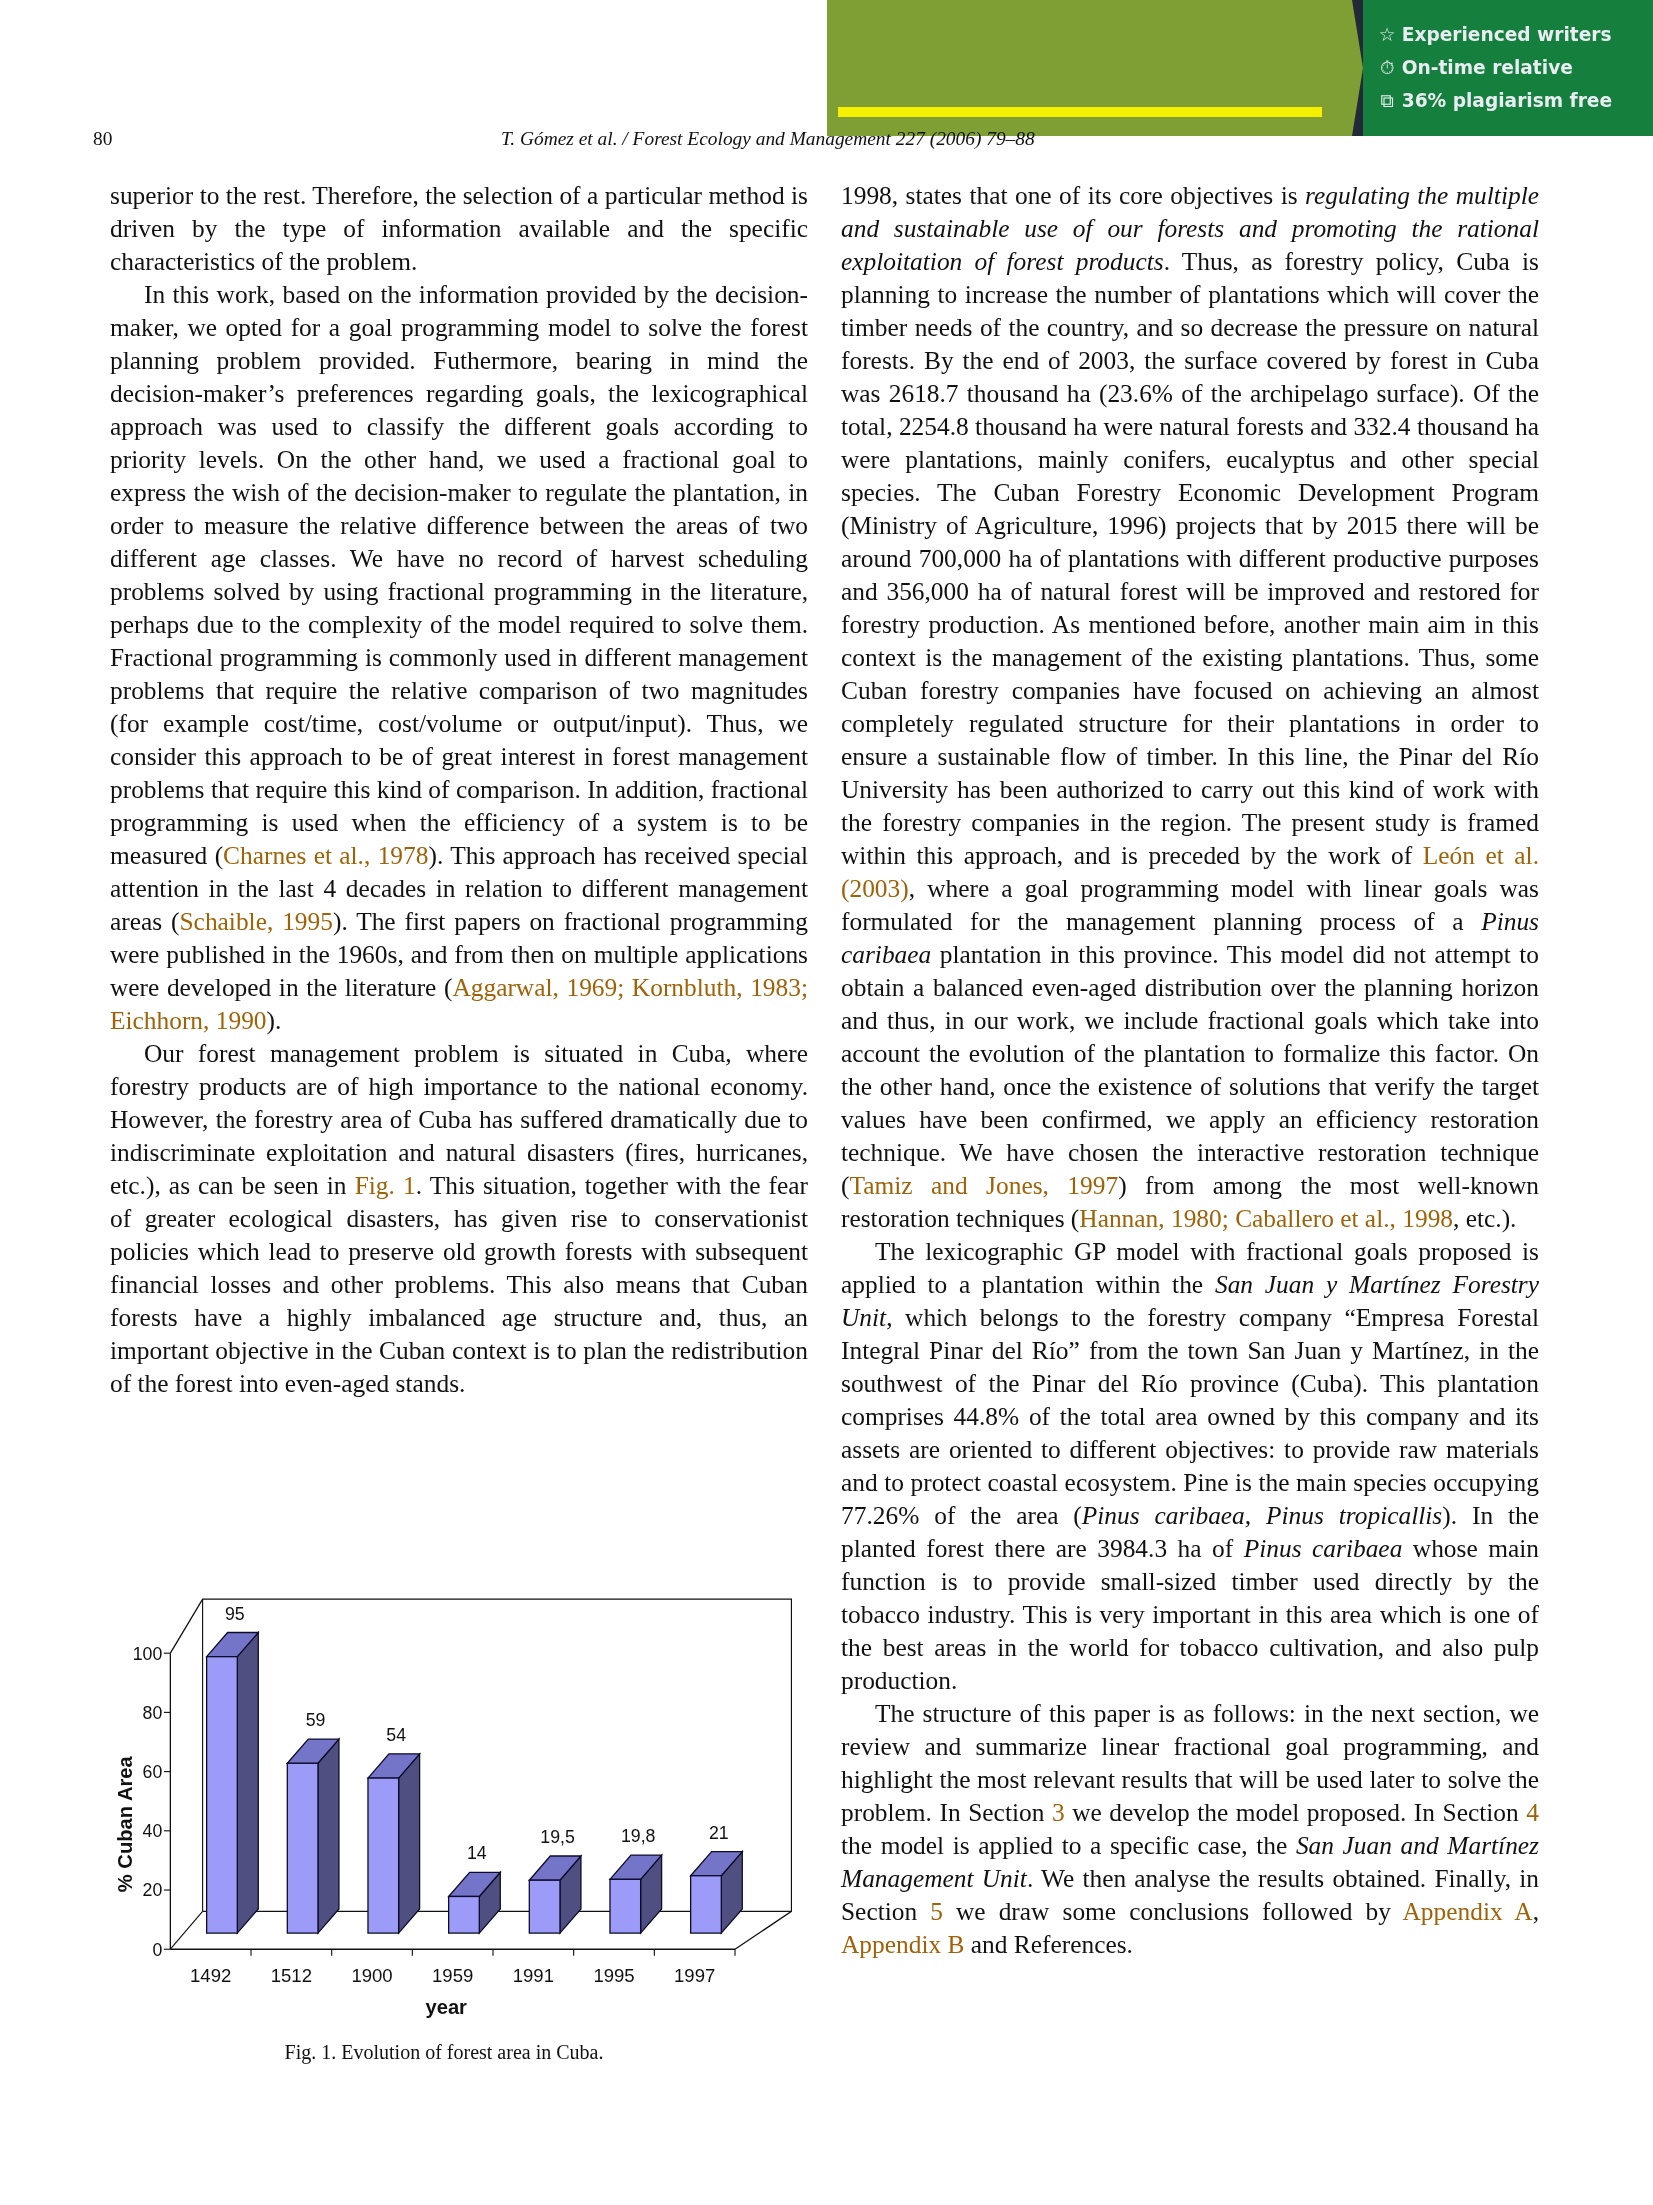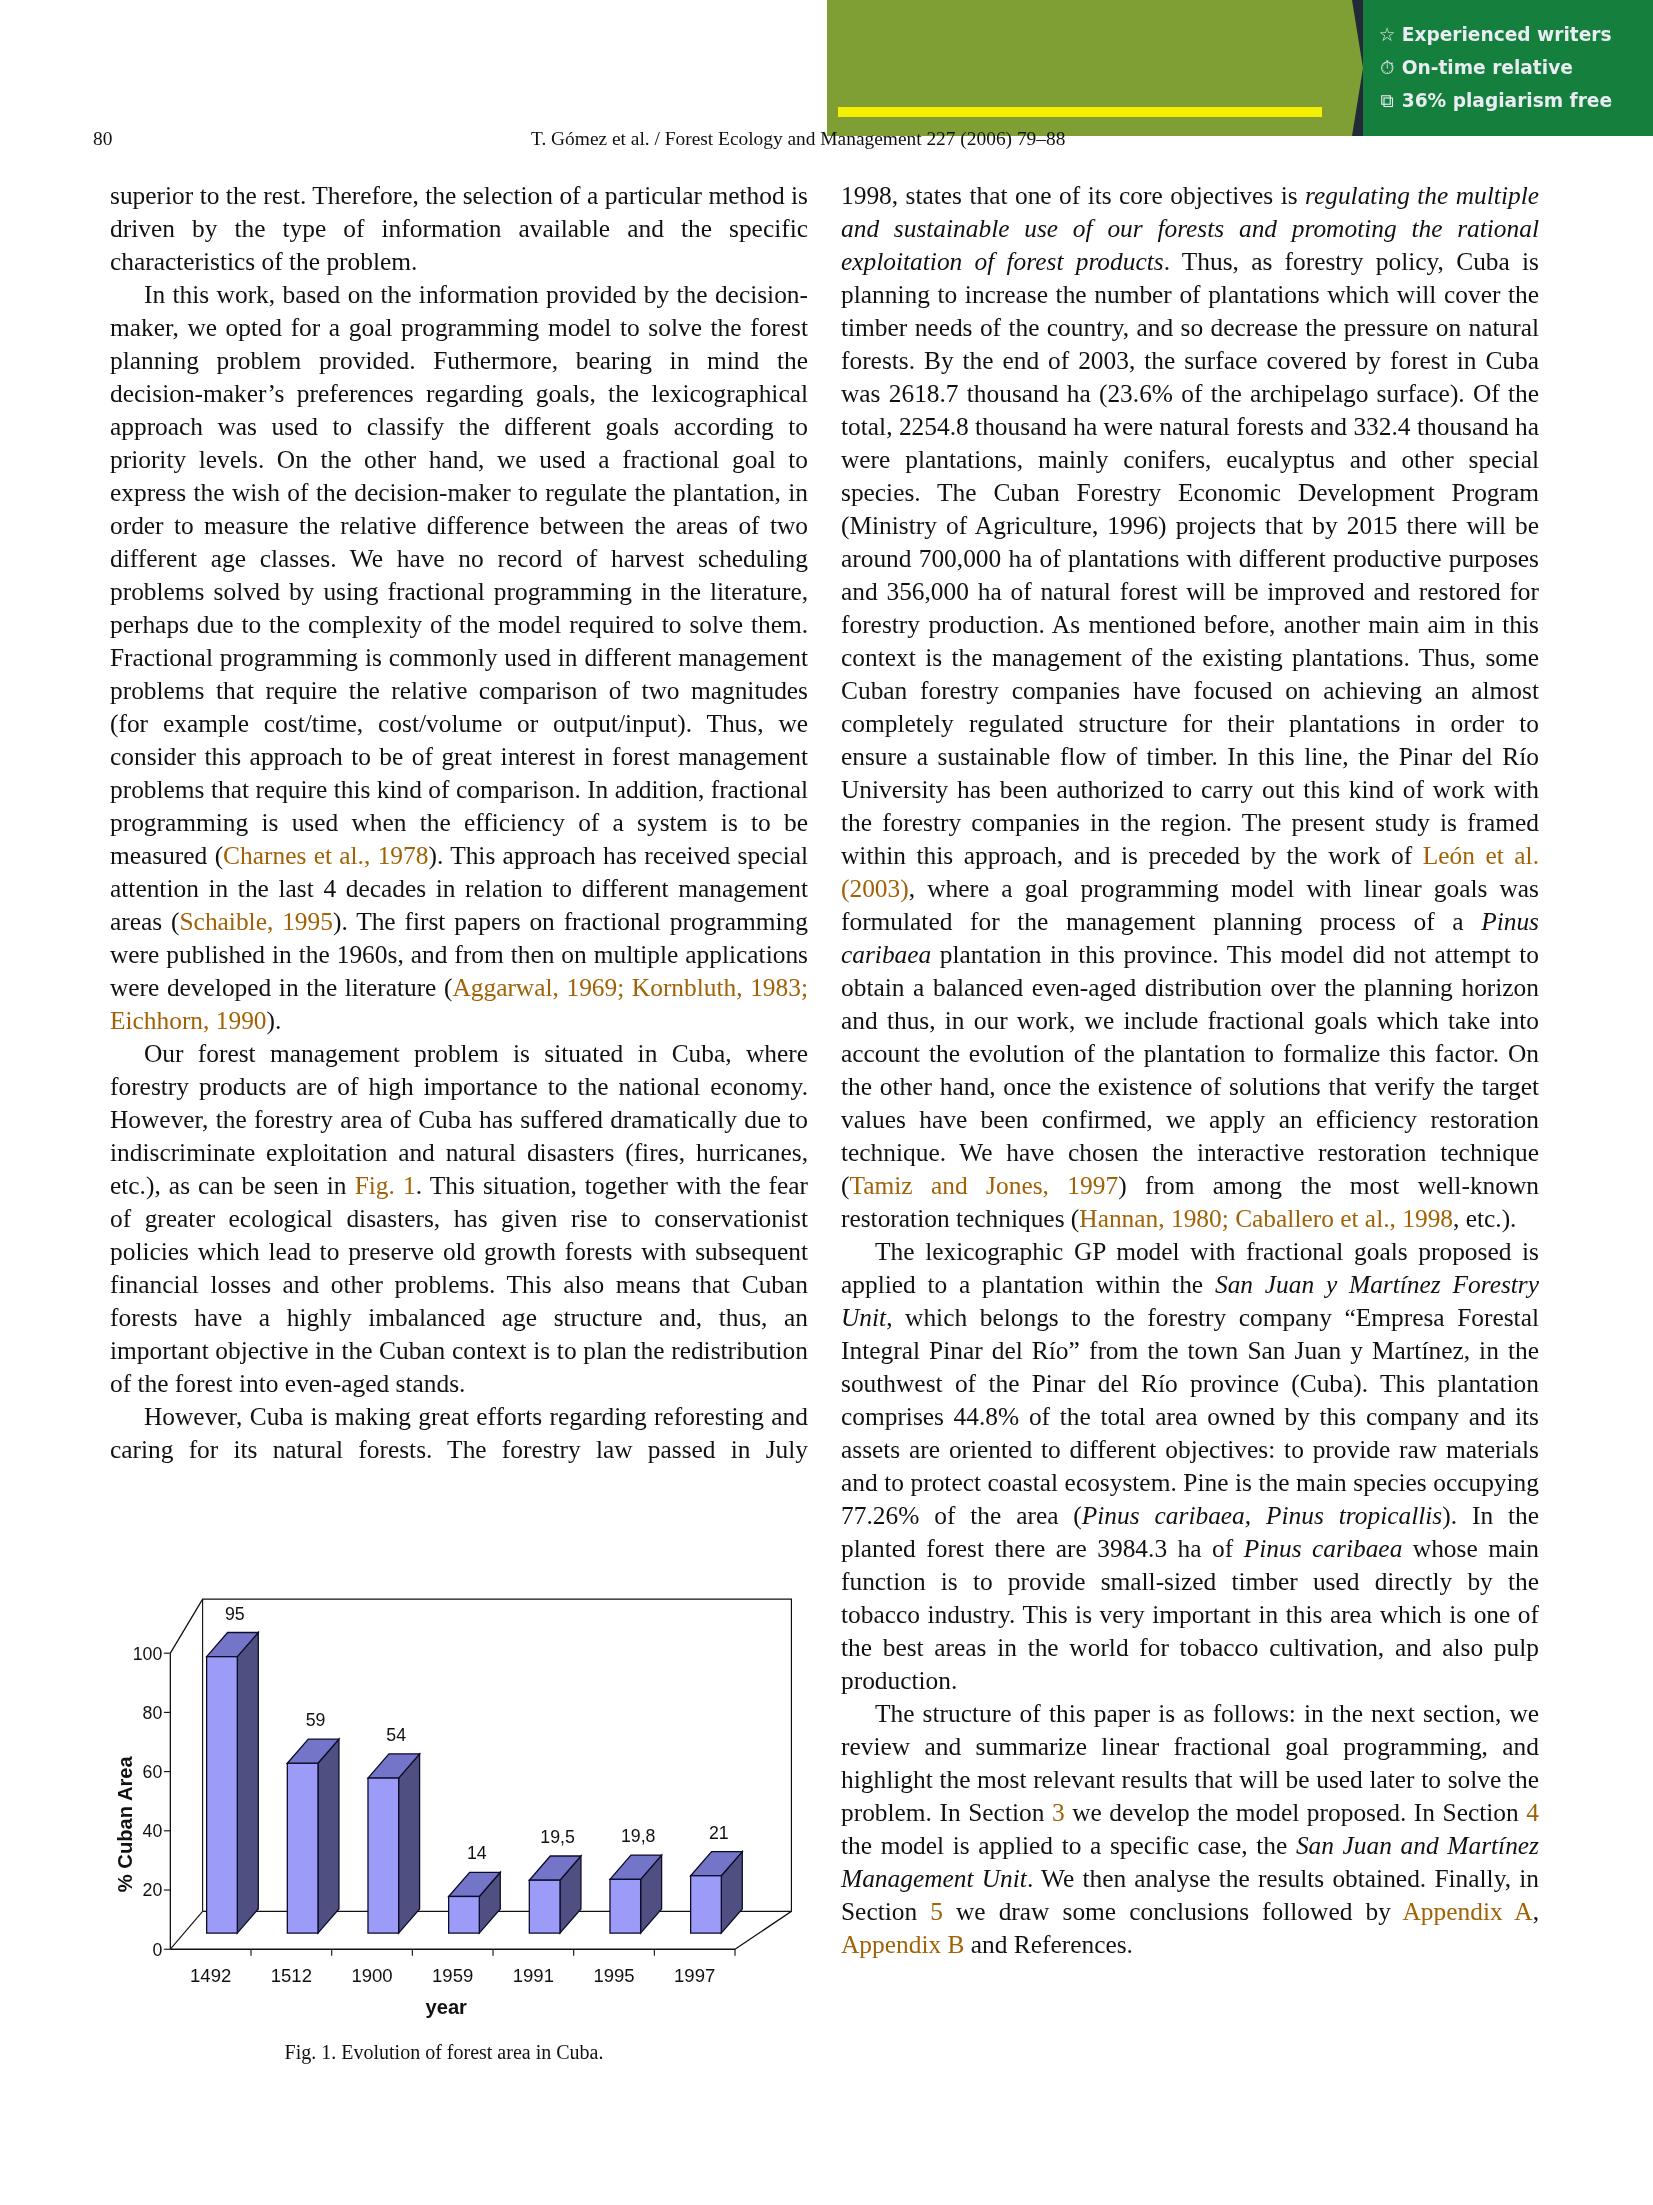--- a/index.html
+++ b/index.html
@@ -14,21 +14,21 @@
   .banner-underline { position: absolute; left: 11.3px; top: 97px; width: 239px; height: 9.7px; background: #f5f000; }
   .banner-arrow { width: 0; height: 0; border-top: 68px solid transparent; border-bottom: 68px solid transparent;
                   border-left: 11.3px solid #7f9f35; background: #222a38; }
   .banner-right { flex: 1; background: #15803d; padding: 18px 0 0 14.5px; box-sizing: border-box; }
   .banner-feature { font-family: "DejaVu Sans", sans-serif; font-weight: bold; font-size: 18.6px; color: #e9ecf2;
                     line-height: 33px; white-space: nowrap; }
   .banner-feature .ic { display: inline-block; width: 19.4px; text-align: center; margin-right: 4.8px; font-weight: normal; }
 
   
   .page-number { position: absolute; left: 93px; top: 128px; font-size: 19.4px; }
-  .running-head { position: absolute; left: 531px; top: 128px; font-size: 19.4px; white-space: nowrap; }
+  .running-head { position: absolute; left: 501px; top: 128px; font-size: 19.4px; font-style: italic; white-space: nowrap; }
 
   
   .col { position: absolute; top: 179px; width: 698px; font-size: 25.4px; line-height: 33px;
          text-align: justify; hyphens: none; }
   .col-left { left: 110px; }
   .col-right { left: 841px; width: 698px; }
   .col p { margin: 0; text-indent: 0; }
   .col p.indent { text-indent: 34px; }
   .link { color: #a16207; }
   em { font-style: italic; }
@@ -60,21 +60,20 @@
   </div>
 </div>
 
 <div class="page-number">80</div>
 <div class="running-head">T. Gómez et al. / Forest Ecology and Management 227 (2006) 79–88</div>
 
 <div class="col col-left">
   <p><span>superior to the rest. Therefore, the selection of a particular method is driven by the type of information available and the specific characteristics of the problem.</span></p>
   <p class="indent"><span>In this work, based on the information provided by the decision-maker, we opted for a goal programming model to solve the forest planning problem provided. Futhermore, bearing in mind the decision-maker’s preferences regarding goals, the lexicographical approach was used to classify the different goals according to priority levels. On the other hand, we used a fractional goal to express the wish of the decision-maker to regulate the plantation, in order to measure the relative difference between the areas of two different age classes. We have no record of harvest scheduling problems solved by using fractional programming in the literature, perhaps due to the complexity of the model required to solve them. Fractional programming is commonly used in different management problems that require the relative comparison of two magnitudes (for example cost/time, cost/volume or output/input). Thus, we consider this approach to be of great interest in forest management problems that require this kind of comparison. In addition, fractional programming is used when the efficiency of a system is to be measured (</span><span class="link">Charnes et al., 1978</span><span>). This approach has received special attention in the last 4 decades in relation to different management areas (</span><span class="link">Schaible, 1995</span><span>). The first papers on fractional programming were published in the 1960s, and from then on multiple applications were developed in the literature (</span><span class="link">Aggarwal, 1969; Kornbluth, 1983; Eichhorn, 1990</span><span>).</span></p>
   <p class="indent"><span>Our forest management problem is situated in Cuba, where forestry products are of high importance to the national economy. However, the forestry area of Cuba has suffered dramatically due to indiscriminate exploitation and natural disasters (fires, hurricanes, etc.), as can be seen in </span><span class="link">Fig. 1</span><span>. This situation, together with the fear of greater ecological disasters, has given rise to conservationist policies which lead to preserve old growth forests with subsequent financial losses and other problems. This also means that Cuban forests have a highly imbalanced age structure and, thus, an important objective in the Cuban context is to plan the redistribution of the forest into even-aged stands.</span></p>
-  <p class="indent" style="text-align-last: justify;"><span>However, Cuba is making great efforts regarding reforesting and caring for its natural forests. The forestry law passed in July</span></p>
 </div>
 
 <div class="col col-right">
   <p><span>1998, states that one of its core objectives is </span><em>regulating the multiple and sustainable use of our forests and promoting the rational exploitation of forest products</em><span>. Thus, as forestry policy, Cuba is planning to increase the number of plantations which will cover the timber needs of the country, and so decrease the pressure on natural forests. By the end of 2003, the surface covered by forest in Cuba was 2618.7 thousand ha (23.6% of the archipelago surface). Of the total, 2254.8 thousand ha were natural forests and 332.4 thousand ha were plantations, mainly conifers, eucalyptus and other special species. The Cuban Forestry Economic Development Program (Ministry of Agriculture, 1996) projects that by 2015 there will be around 700,000 ha of plantations with different productive purposes and 356,000 ha of natural forest will be improved and restored for forestry production. As mentioned before, another main aim in this context is the management of the existing plantations. Thus, some Cuban forestry companies have focused on achieving an almost completely regulated structure for their plantations in order to ensure a sustainable flow of timber. In this line, the Pinar del Río University has been authorized to carry out this kind of work with the forestry companies in the region. The present study is framed within this approach, and is preceded by the work of </span><span class="link">León et al. (2003)</span><span>, where a goal programming model with linear goals was formulated for the management planning process of a </span><em>Pinus caribaea</em><span> plantation in this province. This model did not attempt to obtain a balanced even-aged distribution over the planning horizon and thus, in our work, we include fractional goals which take into account the evolution of the plantation to formalize this factor. On the other hand, once the existence of solutions that verify the target values have been confirmed, we apply an efficiency restoration technique. We have chosen the interactive restoration technique (</span><span class="link">Tamiz and Jones, 1997</span><span>) from among the most well-known restoration techniques (</span><span class="link">Hannan, 1980; Caballero et al., 1998</span><span>, etc.).</span></p>
   <p class="indent"><span>The lexicographic GP model with fractional goals proposed is applied to a plantation within the </span><em>San Juan y Martínez Forestry Unit</em><span>, which belongs to the forestry company “Empresa Forestal Integral Pinar del Río” from the town San Juan y Martínez, in the southwest of the Pinar del Río province (Cuba). This plantation comprises 44.8% of the total area owned by this company and its assets are oriented to different objectives: to provide raw materials and to protect coastal ecosystem. Pine is the main species occupying 77.26% of the area (</span><em>Pinus caribaea, Pinus tropicallis</em><span>). In the planted forest there are 3984.3 ha of </span><em>Pinus caribaea</em><span> whose main function is to provide small-sized timber used directly by the tobacco industry. This is very important in this area which is one of the best areas in the world for tobacco cultivation, and also pulp production.</span></p>
   <p class="indent"><span>The structure of this paper is as follows: in the next section, we review and summarize linear fractional goal programming, and highlight the most relevant results that will be used later to solve the problem. In Section </span><span class="link">3</span><span> we develop the model proposed. In Section </span><span class="link">4</span><span> the model is applied to a specific case, the </span><em>San Juan and Martínez Management Unit</em><span>. We then analyse the results obtained. Finally, in Section </span><span class="link">5</span><span> we draw some conclusions followed by </span><span class="link">Appendix A</span><span>, </span><span class="link">Appendix B</span><span> and References.</span></p>
 </div>
 
 <div class="figure">
   <svg id="chart" width="698" height="484" viewBox="0 0 864 600">

